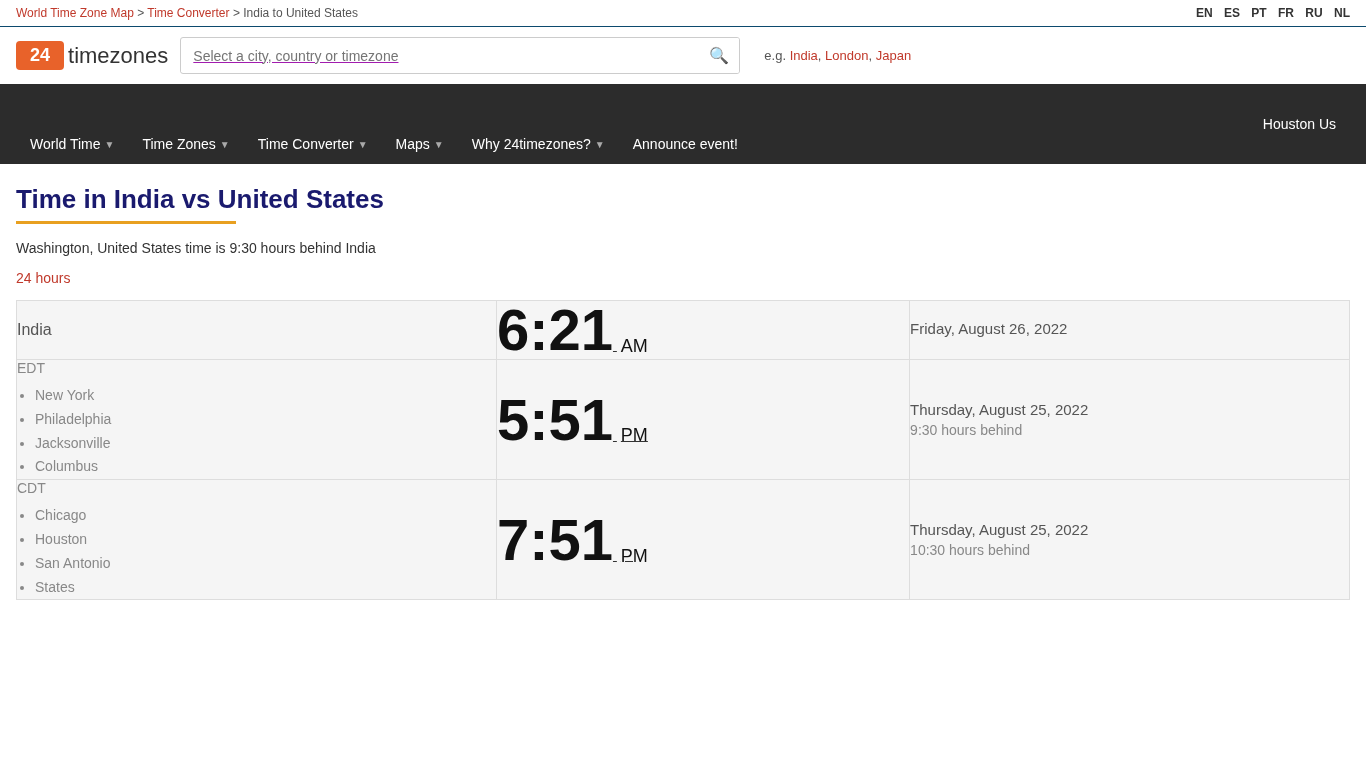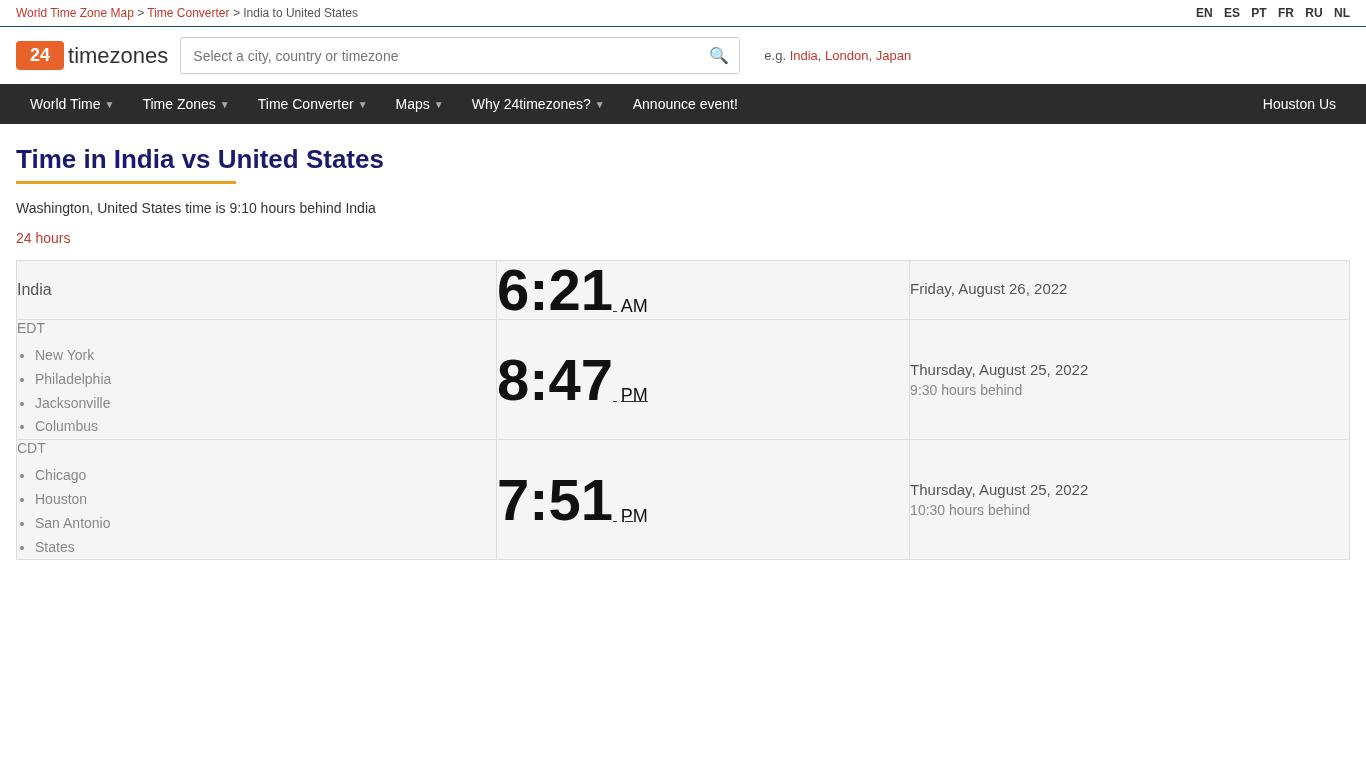--- a/index.html
+++ b/index.html
@@ -53,21 +53,22 @@
       border: 1px solid #ccc;
       border-radius: 3px;
       overflow: hidden;
     }
     .search-bar input {
       flex: 1;
       padding: 8px 12px;
       border: none;
       outline: none;
       font-size: 14px;
-      color: #ef4444;
+      color: #a21caf;
+      text-decoration: underline;
     }
     .search-bar button {
       background: #fff;
       border: none;
       padding: 8px 10px;
       cursor: pointer;
       color: #e8622a;
       font-size: 16px;
     }
     .search-examples {
@@ -81,20 +82,21 @@
     .nav {
       background: #2c2c2c;
       display: flex;
       align-items: center;
       padding: 0 16px;
     }
     .nav-items {
       display: flex;
       align-items: flex-start;
       flex: 1;
+      margin-top: 40px;
     }
     .nav-item {
       color: #fff;
       padding: 12px 14px;
       font-size: 14px;
       cursor: pointer;
       white-space: nowrap;
       display: flex;
       align-items: center;
       gap: 4px;
@@ -272,21 +274,21 @@
     <a class="nav-item" href="#">
       <span>Announce event!</span>
     </a>
   </div>
   <span class="nav-contact">Houston Us</span>
 </nav>
 
 <div class="main">
   <h1 class="page-title">Time in India vs United States</h1>
   <div class="title-underline"></div>
-  <p class="subtitle">Washington, United States time is 9:10 hours behind India</p>
+  <p class="subtitle">Washington, United States time is 9:30 hours behind India</p>
   <a href="#" class="link-24h">24 hours</a>
 
   <table class="time-table">
 
     <tbody>
         <tr>
       <td class="cell-location">
         <div class="location-name">India</div>
       </td>
       <td class="cell-time">
@@ -302,21 +304,21 @@
       <td class="cell-location">
         <div class="location-tz">EDT</div>
         <ul class="location-cities">
           <li>New York</li>
           <li>Philadelphia</li>
           <li>Jacksonville</li>
           <li>Columbus</li>
         </ul>
       </td>
       <td class="cell-time">
-        <span class="time-display">8:47</span>
+        <span class="time-display">5:51</span>
         <span class="time-ampm">PM</span>
       </td>
       <td class="cell-date">
         <div class="date-text">Thursday, August 25, 2022</div>
         <div class="behind-text">9:30 hours behind</div>
       </td>
     </tr>
 
     <tr>
       <td class="cell-location">

